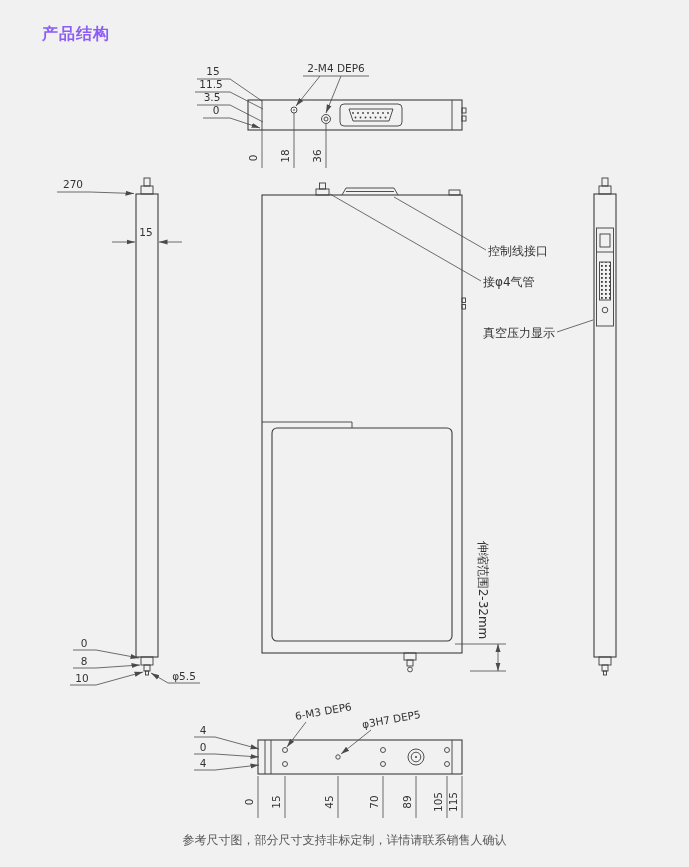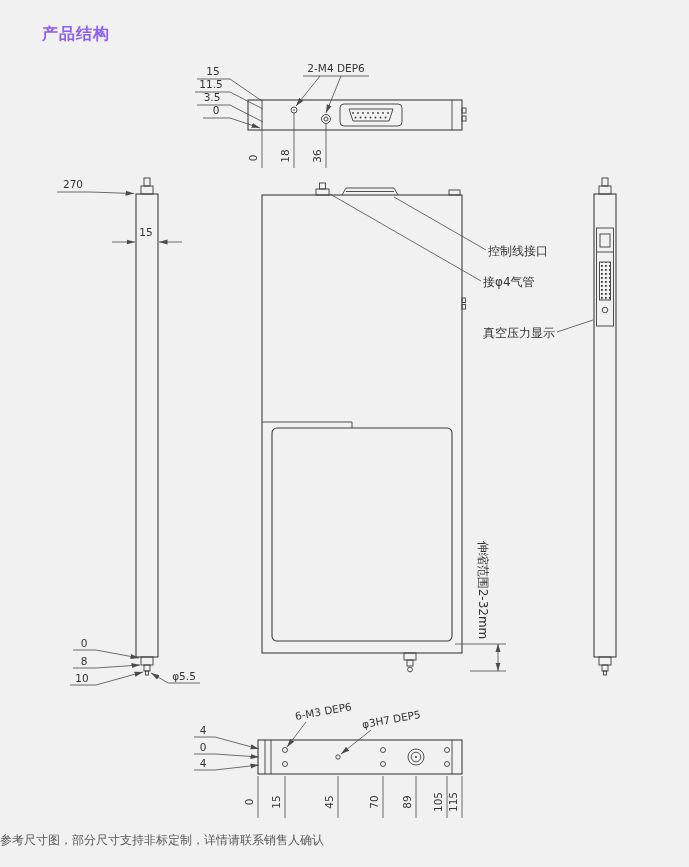--- a/index.html
+++ b/index.html
@@ -7,21 +7,21 @@
     width:689px;height:867px;position:relative;overflow:hidden;
     background:#f1f1f2;
     font-family:"DejaVu Sans","Liberation Sans",sans-serif;
   }
   .page-title{
     position:absolute;left:42px;top:24px;
     font-size:16px;font-weight:bold;color:#8b5cf6;letter-spacing:1px;
   }
   .drawing{position:absolute;left:0;top:12px;}
   .footer-note{
-    position:absolute;left:0;right:0;bottom:18px;text-align:left;
+    position:absolute;left:0;right:0;bottom:18px;text-align:center;
     font-size:12px;color:#595959;
   }
   svg{display:block;}
   .ln{fill:none;stroke:#3d3d3d;stroke-width:1.1;}
   .ln2{fill:none;stroke:#3d3d3d;stroke-width:0.9;}
   .dim{fill:none;stroke:#4a4a4a;stroke-width:0.8;}
   .dt{fill:#333;font-size:10.5px;font-family:"DejaVu Sans",sans-serif;}
   .cn{fill:#333;font-size:12px;font-family:"DejaVu Sans","Liberation Sans",sans-serif;}
   .fil{fill:#3d3d3d;stroke:none;}
 </style>

